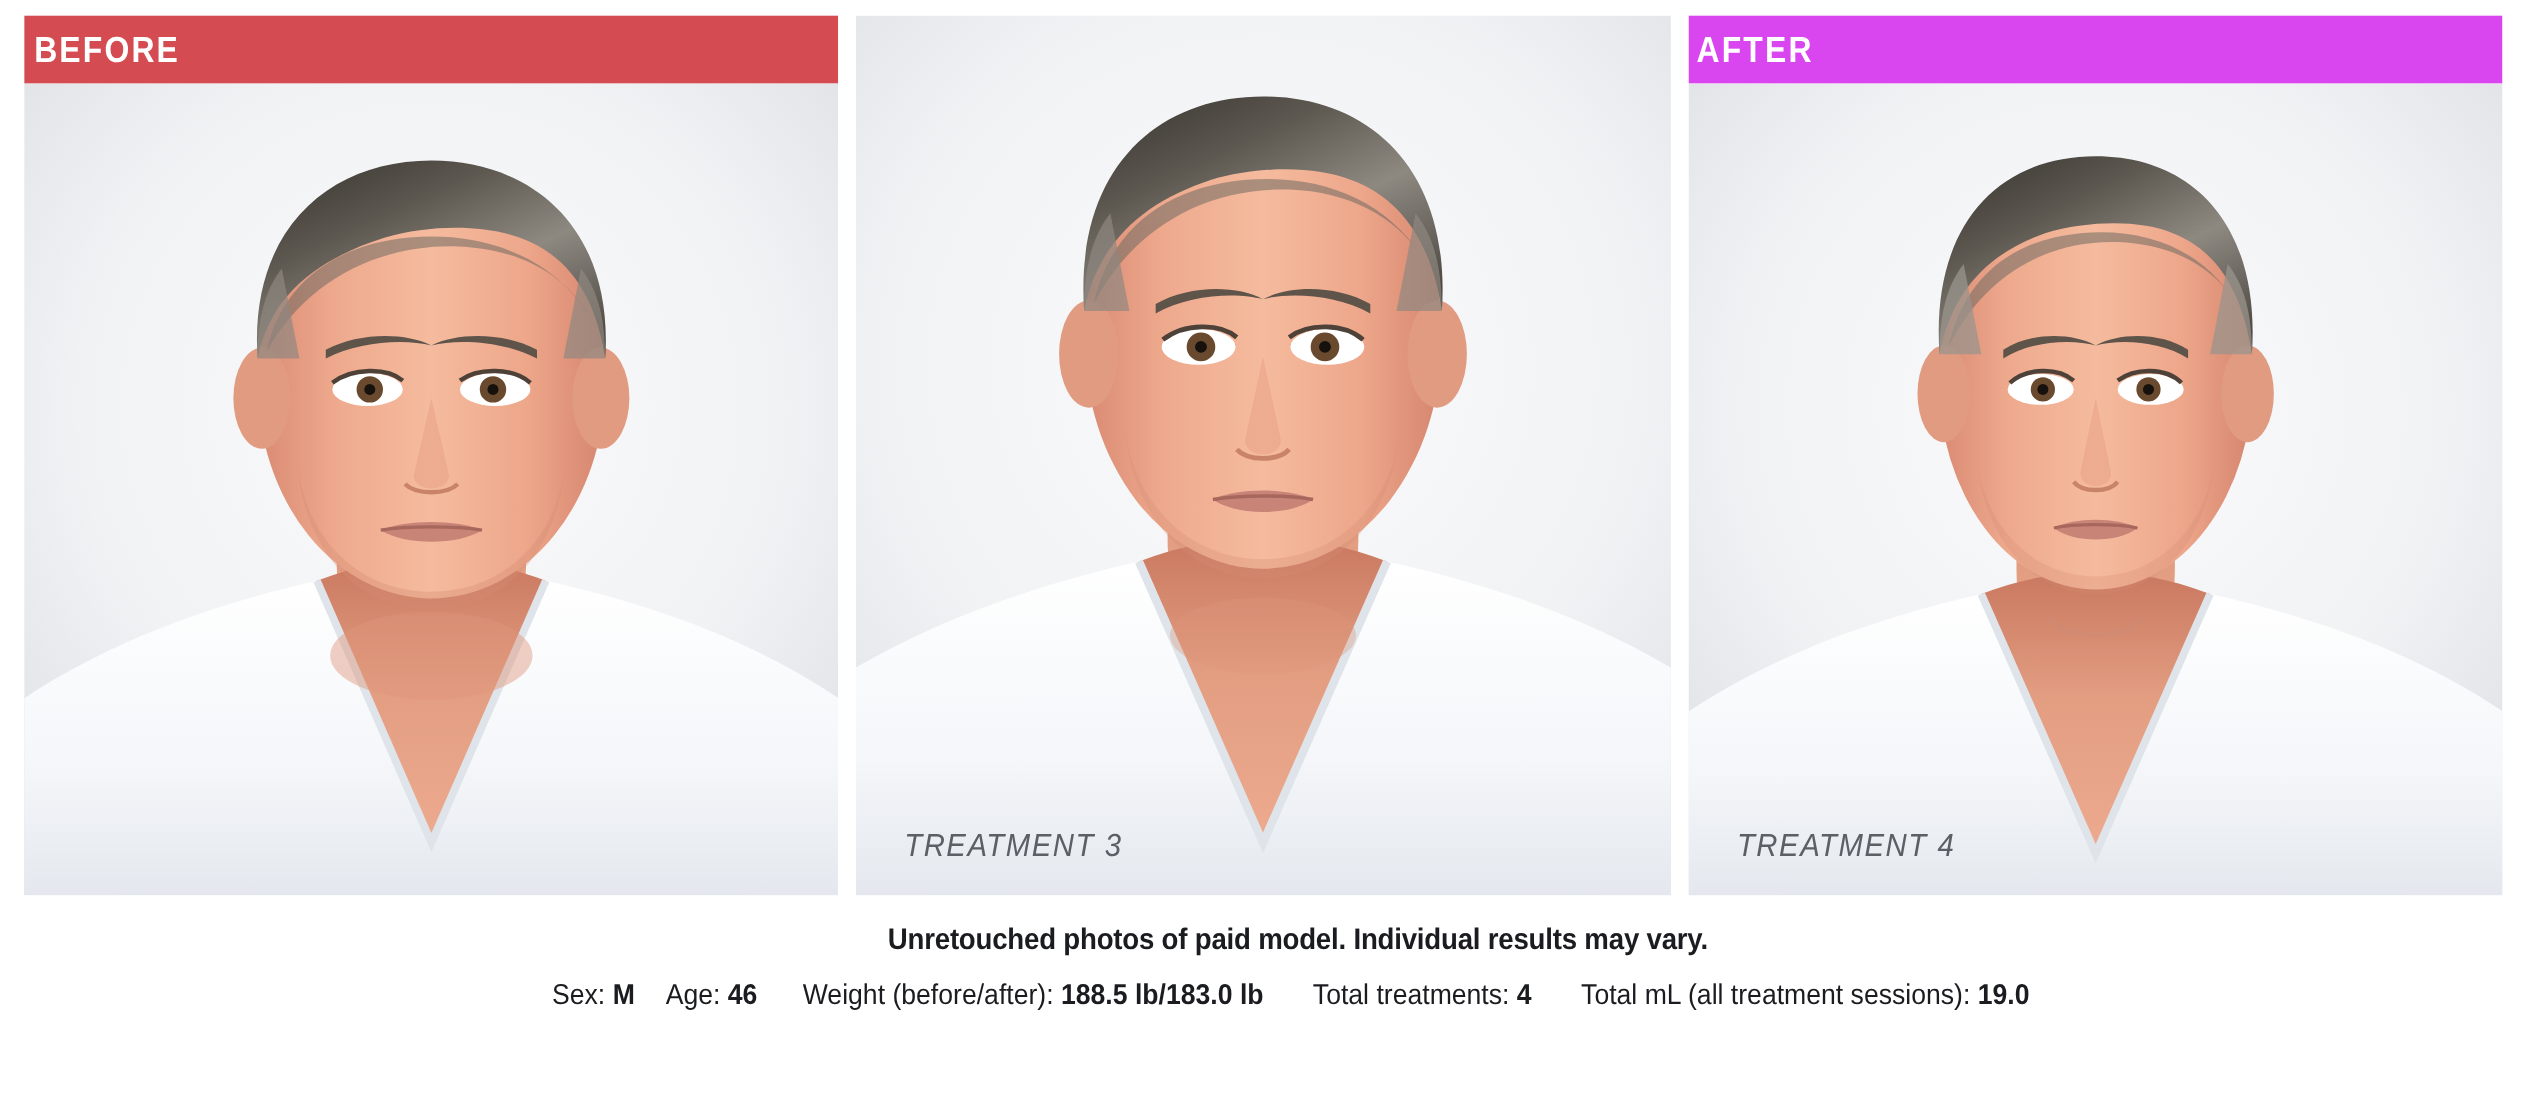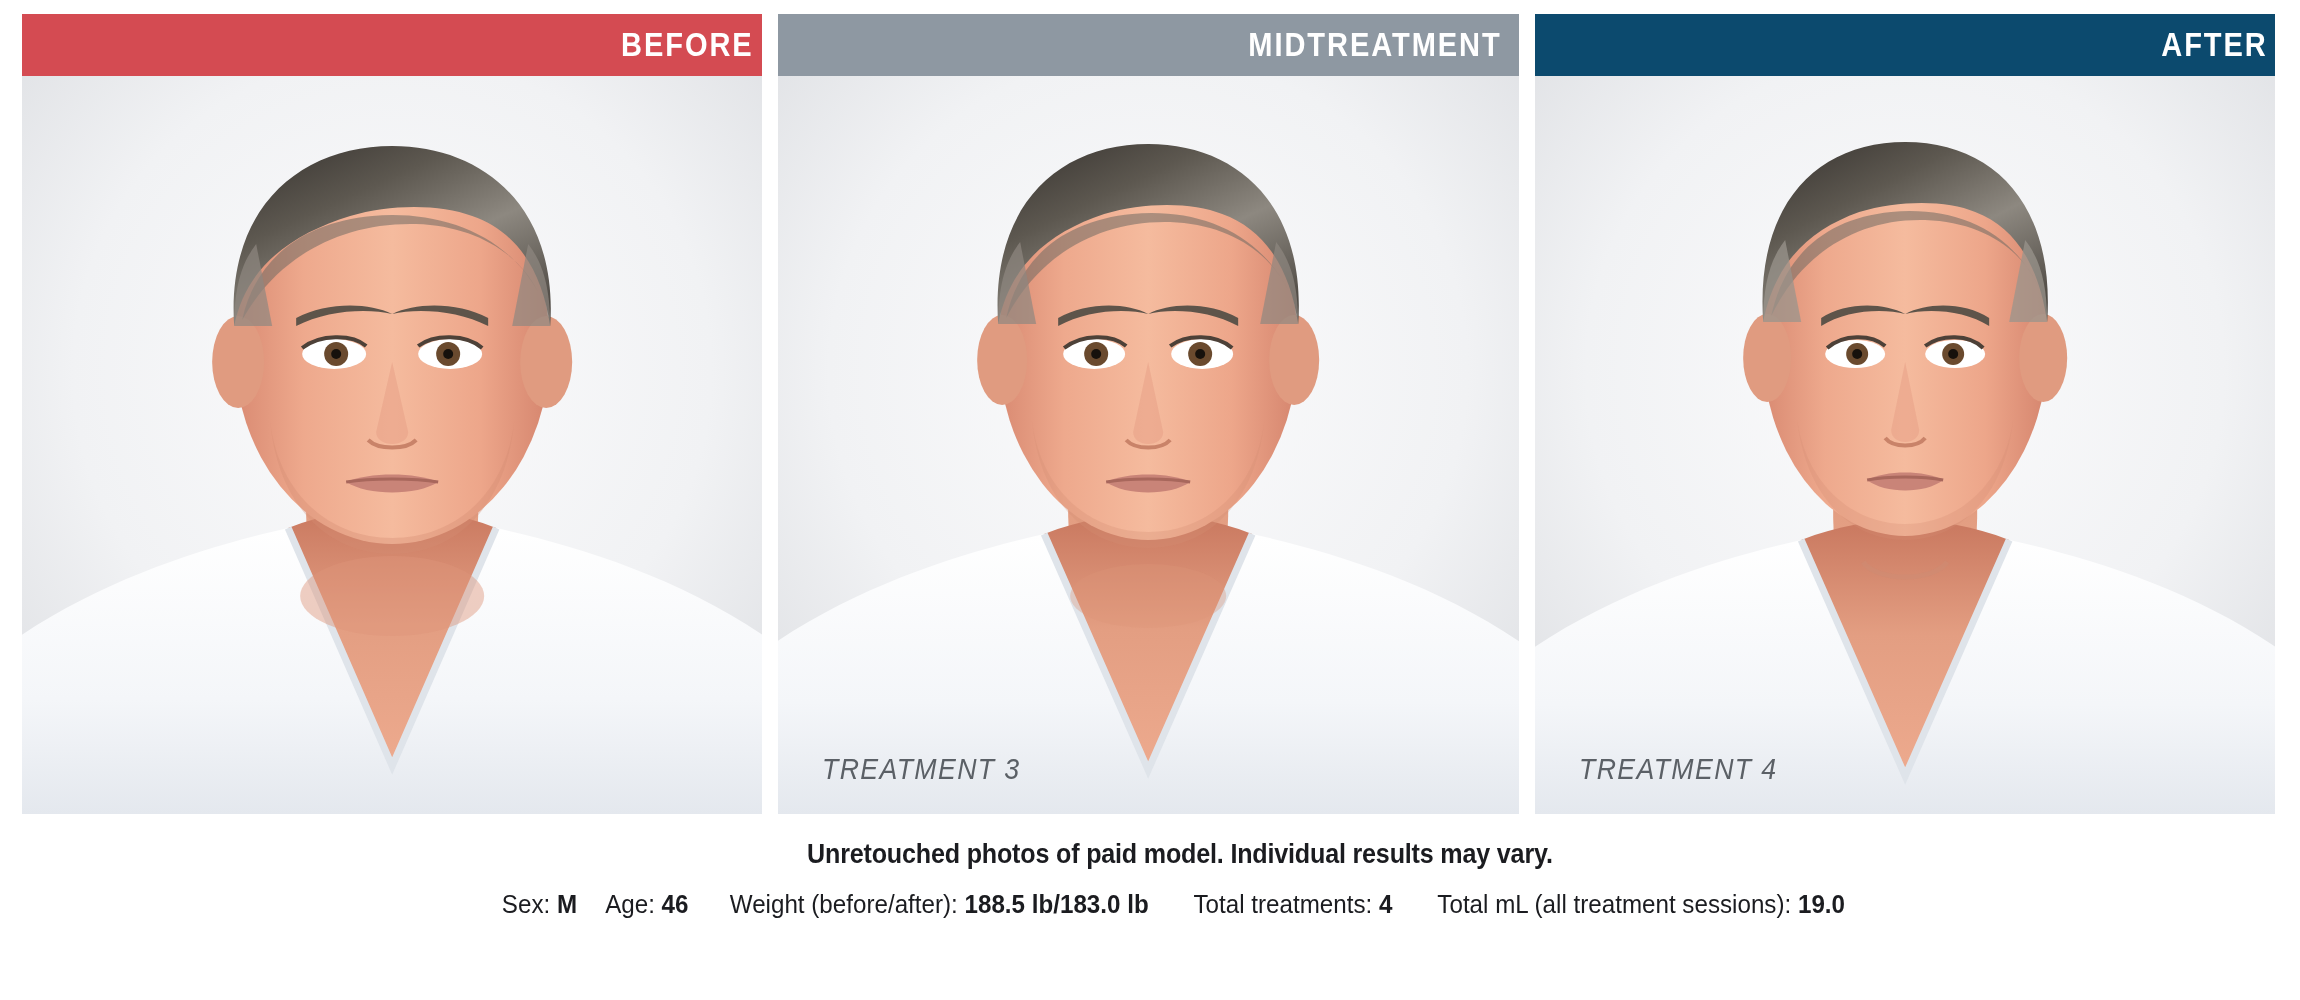--- a/index.html
+++ b/index.html
@@ -39,21 +39,21 @@
     flex-direction: column;
     position: relative;
     overflow: hidden;
   }
 
   .panel-header {
     height: 62px;
     flex: 0 0 62px;
     display: flex;
     align-items: center;
-    justify-content: flex-end;
+    justify-content: flex-start;
     color: #ffffff;
     font-weight: bold;
     font-size: 33px;
     letter-spacing: 2.2px;
     font-family: "Liberation Sans Narrow", "Liberation Sans", sans-serif;
     transform-origin: center;
   }
   .panel-header span {
     display: inline-block;
     transform: scaleX(0.88);
@@ -191,23 +191,20 @@
           <path d="M326 406 C348 396 396 396 418 406 C396 420 348 420 326 406 Z" fill="#c98478"></path>
           <path d="M326 406 C350 402 394 402 418 406" fill="none" stroke="#a8675c" stroke-width="3"></path>
 
           <path d="M250 346 C258 430 308 478 372 478 C436 478 486 430 494 346 C486 414 438 462 372 462 C306 462 258 414 250 346 Z" fill="#d58d73" opacity="0.35"></path>
           <ellipse cx="372" cy="520" rx="92" ry="40" fill="#dd9479" opacity="0.45"></ellipse>
         </svg>
       </div>
     </div>
 
     <div class="panel">
-      <div class="panel-header" style="background:#8e98a2">
-        <span>MIDTREATMENT</span>
-      </div>
       <div class="photo">
         <svg viewBox="0 0 744 738" preserveAspectRatio="xMidYMid slice">
           <defs>
             <radialGradient id="bg2" cx="50%" cy="40%" r="78%">
               <stop offset="0%" stop-color="#fbfbfc"></stop>
               <stop offset="55%" stop-color="#f1f2f4"></stop>
               <stop offset="100%" stop-color="#d9dbdf"></stop>
             </radialGradient>
             <linearGradient id="skin2" x1="0" y1="0" x2="1" y2="0">
               <stop offset="0%" stop-color="#d98a72"></stop>
@@ -264,21 +261,21 @@
           <path d="M256 346 C264 424 310 472 372 472 C434 472 480 424 488 346 C480 410 434 456 372 456 C310 456 264 410 256 346 Z" fill="#d58d73" opacity="0.3"></path>
           <ellipse cx="372" cy="520" rx="78" ry="32" fill="#dd9479" opacity="0.35"></ellipse>
         </svg>
         <div class="treatment-label">
           <span>TREATMENT 3</span>
         </div>
       </div>
     </div>
 
     <div class="panel">
-      <div class="panel-header" style="background:#0c4a6e">
+      <div class="panel-header" style="background:#d946ef">
         <span>AFTER</span>
       </div>
       <div class="photo">
         <svg viewBox="0 0 744 738" preserveAspectRatio="xMidYMid slice">
           <defs>
             <radialGradient id="bg3" cx="50%" cy="40%" r="78%">
               <stop offset="0%" stop-color="#fbfbfc"></stop>
               <stop offset="55%" stop-color="#f1f2f4"></stop>
               <stop offset="100%" stop-color="#d9dbdf"></stop>
             </radialGradient>

